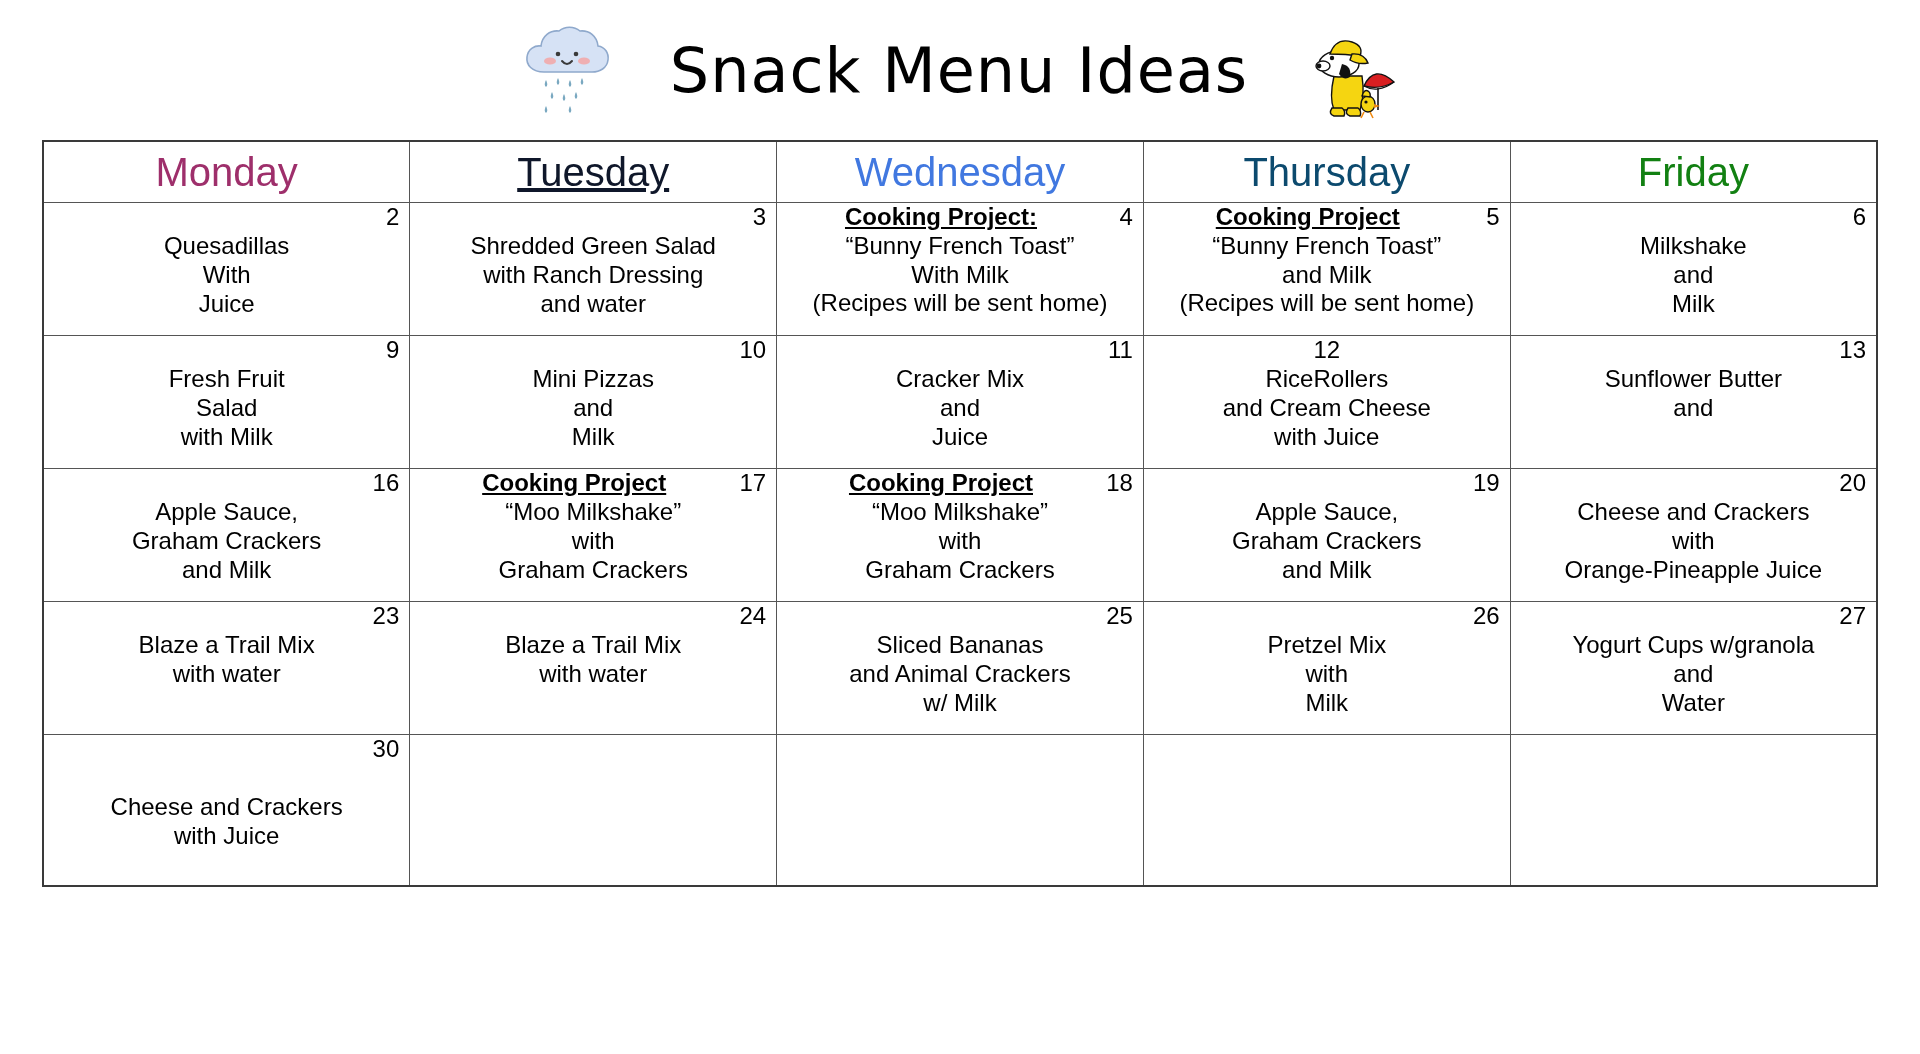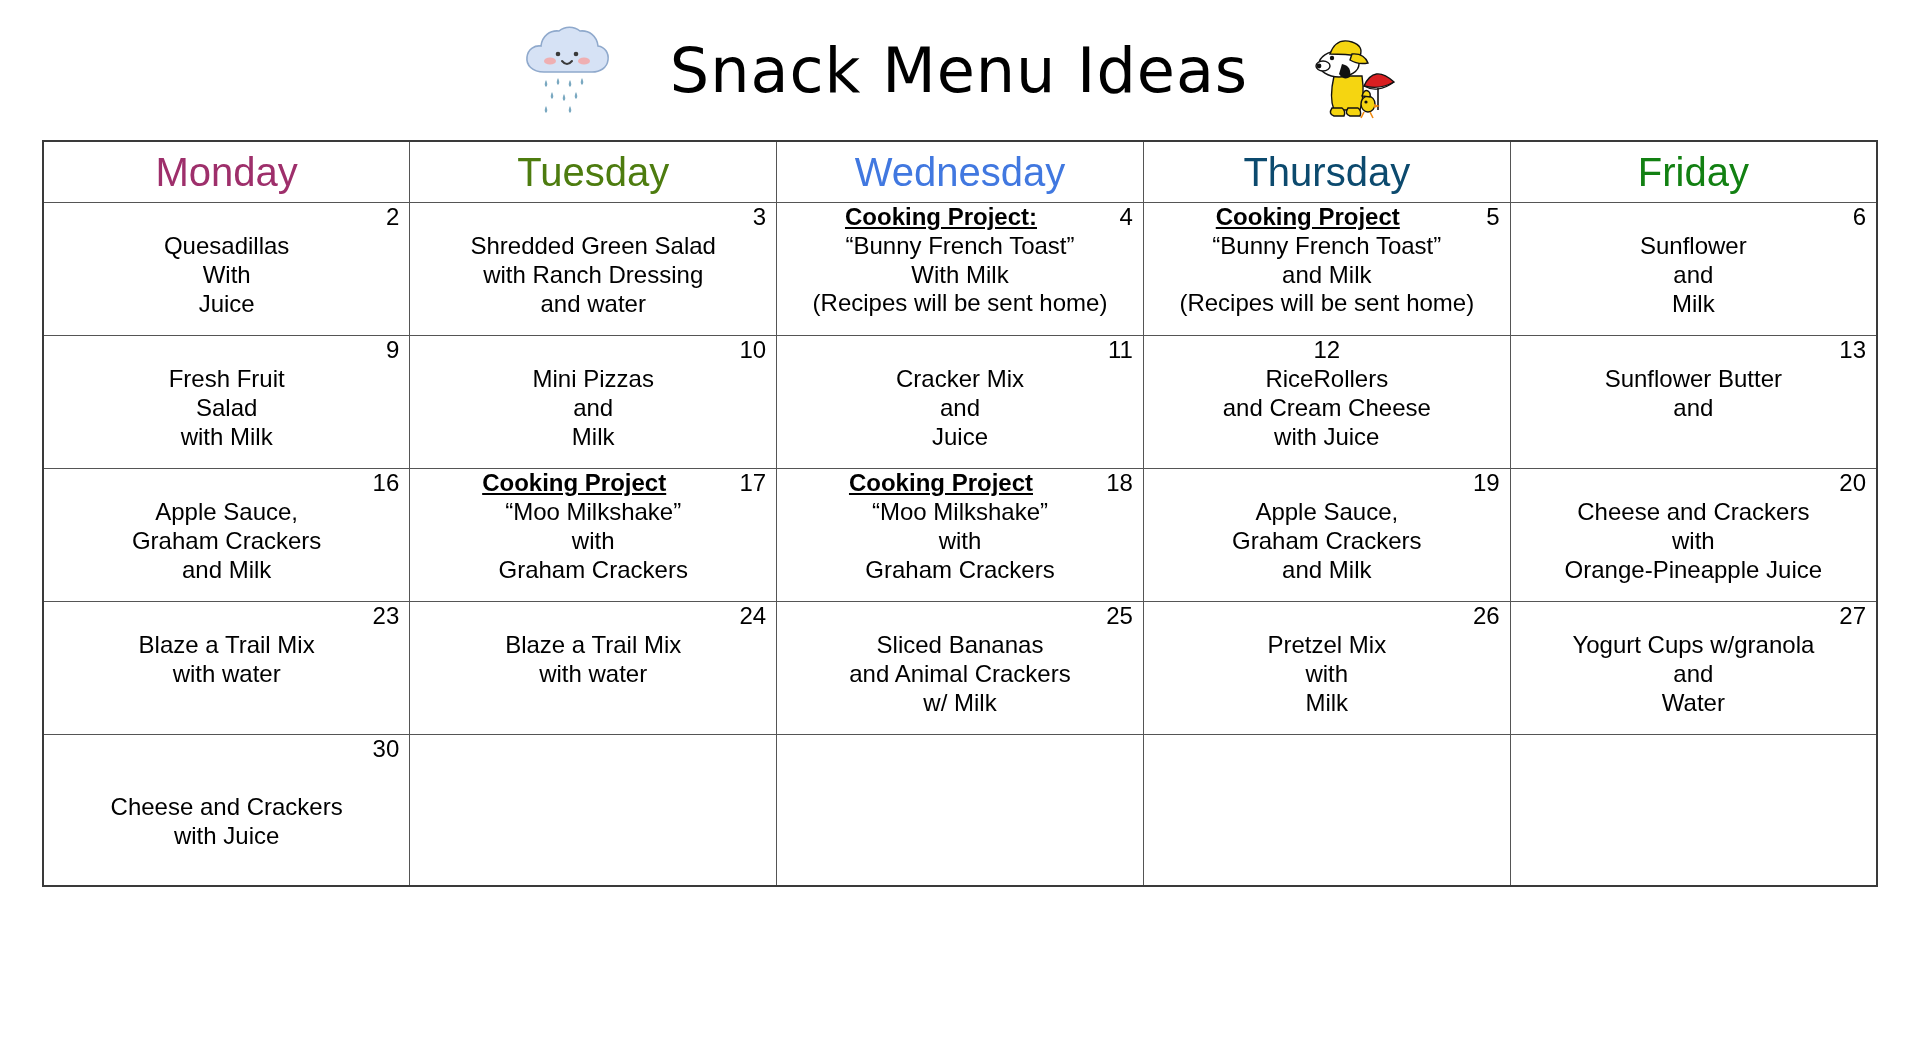--- a/index.html
+++ b/index.html
@@ -193,21 +193,21 @@
         </g>
       </svg>
     </span>
   </div>
 
   <div class="calendar-wrap">
     <table class="calendar">
       <thead>
         <tr>
           <th style="color: rgb(158, 47, 107);"><span>Monday</span></th>
-          <th style="color: #4d7c0f;"><span>Tuesday</span></th>
+          <th style="color: #0f172a; text-decoration: underline;"><span>Tuesday</span></th>
           <th style="color: rgb(65, 120, 224);"><span>Wednesday</span></th>
           <th style="color: #0c4a6e;"><span>Thursday</span></th>
           <th style="color: rgb(18, 128, 18);"><span>Friday</span></th>
         </tr>
       </thead>
       <tbody id="calendar-body">
           <tr>
             <td class="daycell">
               <div class="daynum-row">
                 <span class="daynum">2</span>
@@ -248,21 +248,21 @@
                 <div>“Bunny French Toast”</div>
                 <div>and Milk</div>
                 <div class="small">(Recipes will be sent home)</div>
               </div>
             </td>
             <td class="daycell">
               <div class="daynum-row">
                 <span class="daynum">6</span>
               </div>
               <div class="lines">
-                <div>Sunflower</div>
+                <div>Milkshake</div>
                 <div>and</div>
                 <div>Milk</div>
               </div>
             </td>
           </tr>
           <tr>
             <td class="daycell">
               <div class="daynum-row">
                 <span class="daynum">9</span>
               </div>

